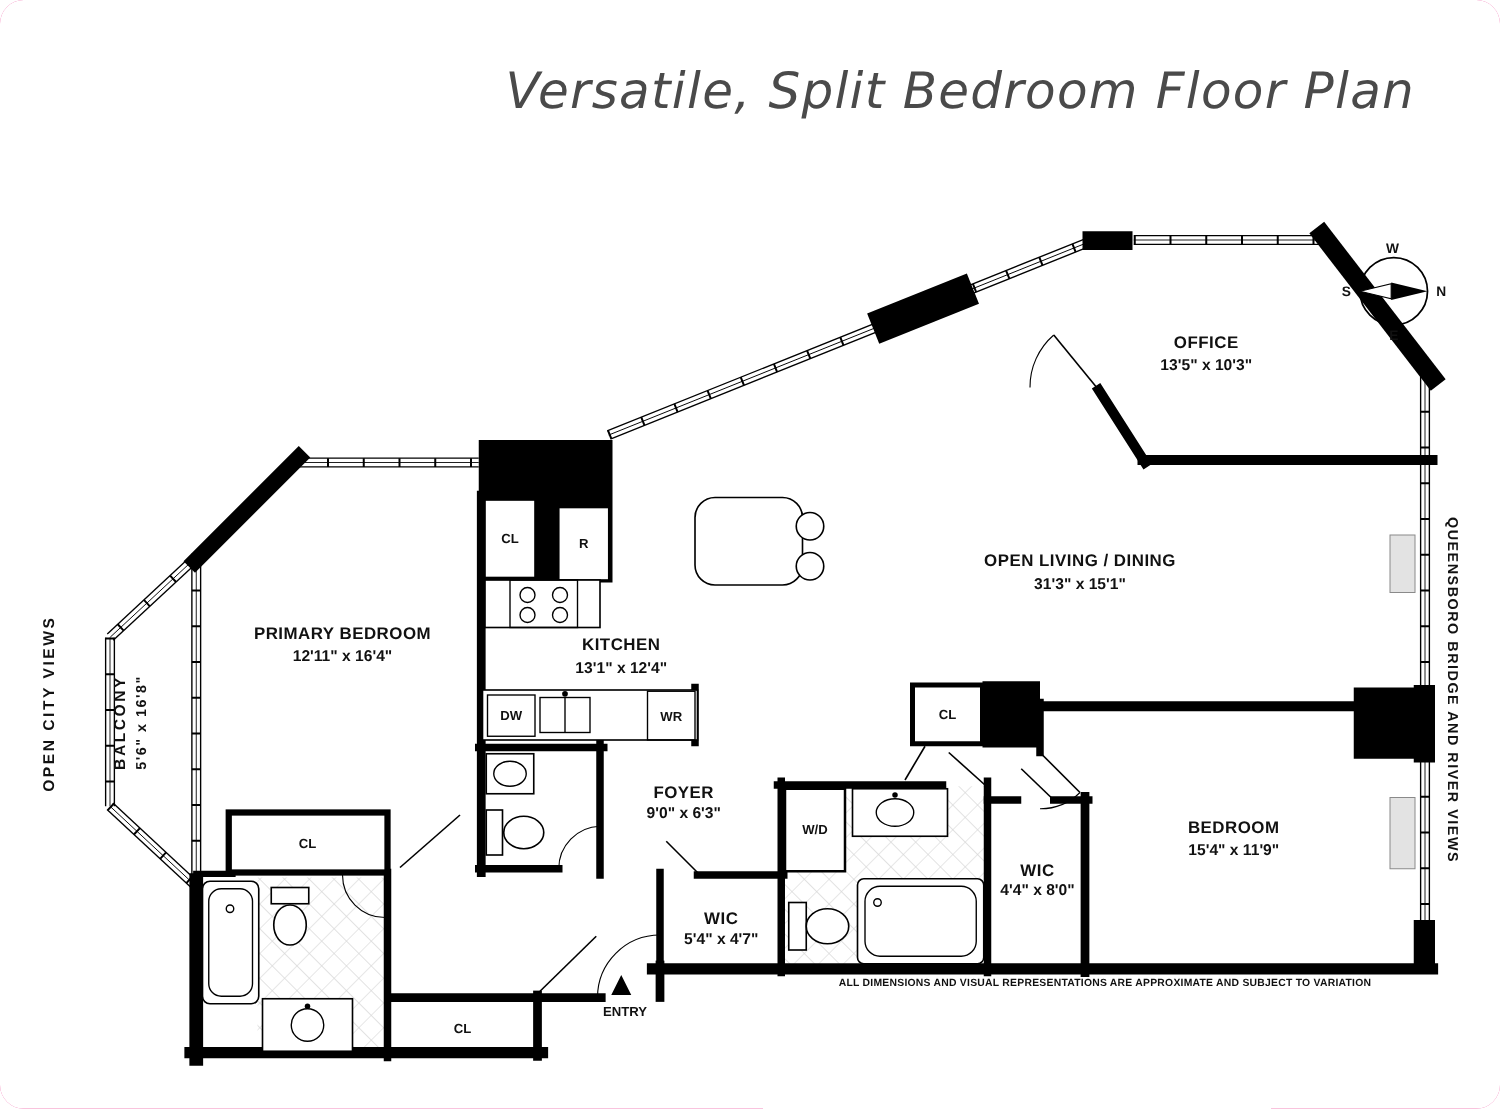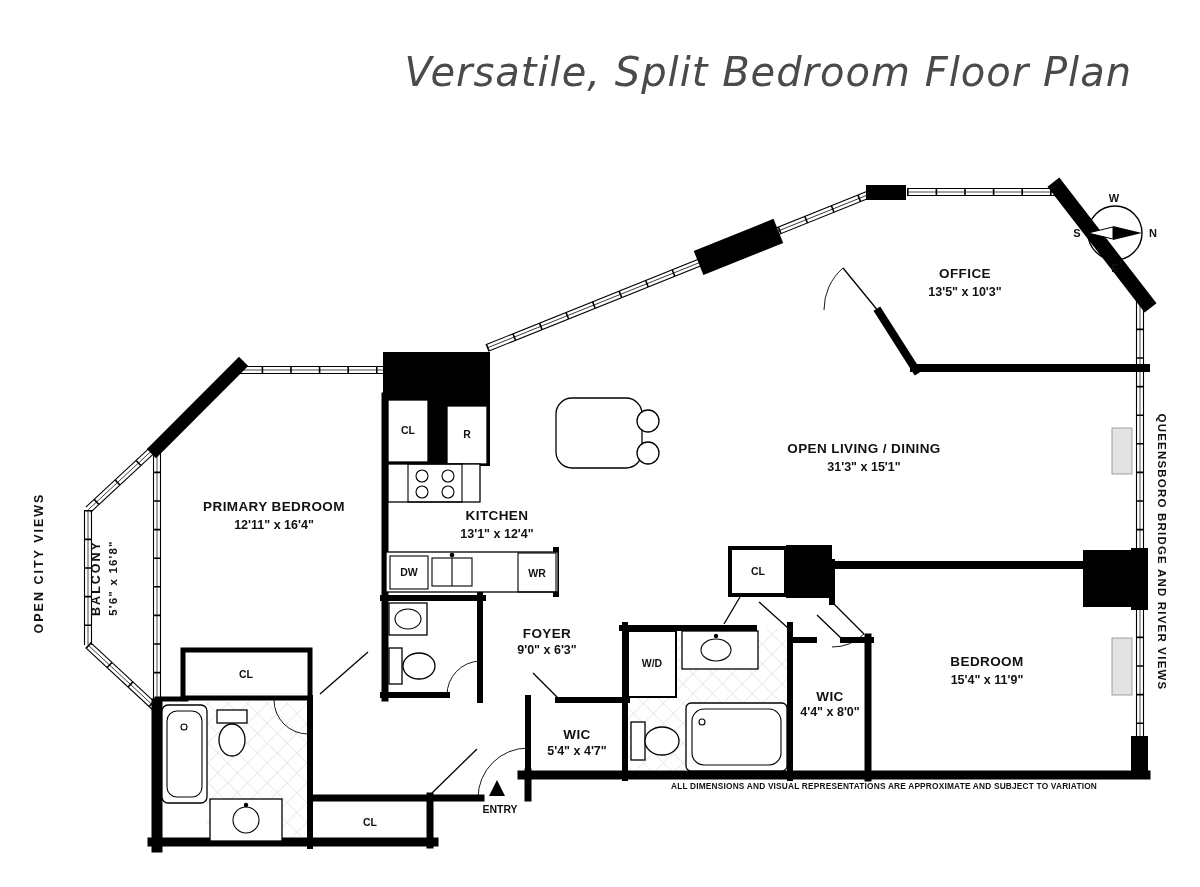--- a/index.html
+++ b/index.html
@@ -1,17 +1,17 @@
 <!DOCTYPE html>
 <html><head>
 <meta charset="utf-8">
 <style>
   html,body{margin:0;padding:0;background:#ffffff;}
   .page{position:relative;width:1200px;height:887px;background:#ec4899;overflow:hidden;
-        font-family:"Liberation Sans",sans-serif;}
+        font-family:"Liberation Sans",sans-serif;border-radius:19px;}
   svg{display:block;}
   .wall{stroke:#000;fill:none;stroke-linecap:square;}
   .win-edge{stroke:#000;stroke-width:1.1;fill:none;}
   .win-mid{stroke:#000;stroke-width:.7;fill:none;}
   .win-tick{stroke:#000;stroke-width:7;stroke-dasharray:1.6 27;fill:none;}
   .thin{fill:none;stroke:#000;stroke-width:1.1;}
   .fix{fill:#fff;stroke:#000;stroke-width:1.3;}
   .leaf{stroke:#000;stroke-width:1.3;fill:none;}
   .arc{fill:none;stroke:#000;stroke-width:.9;}
   text{fill:#111;}

